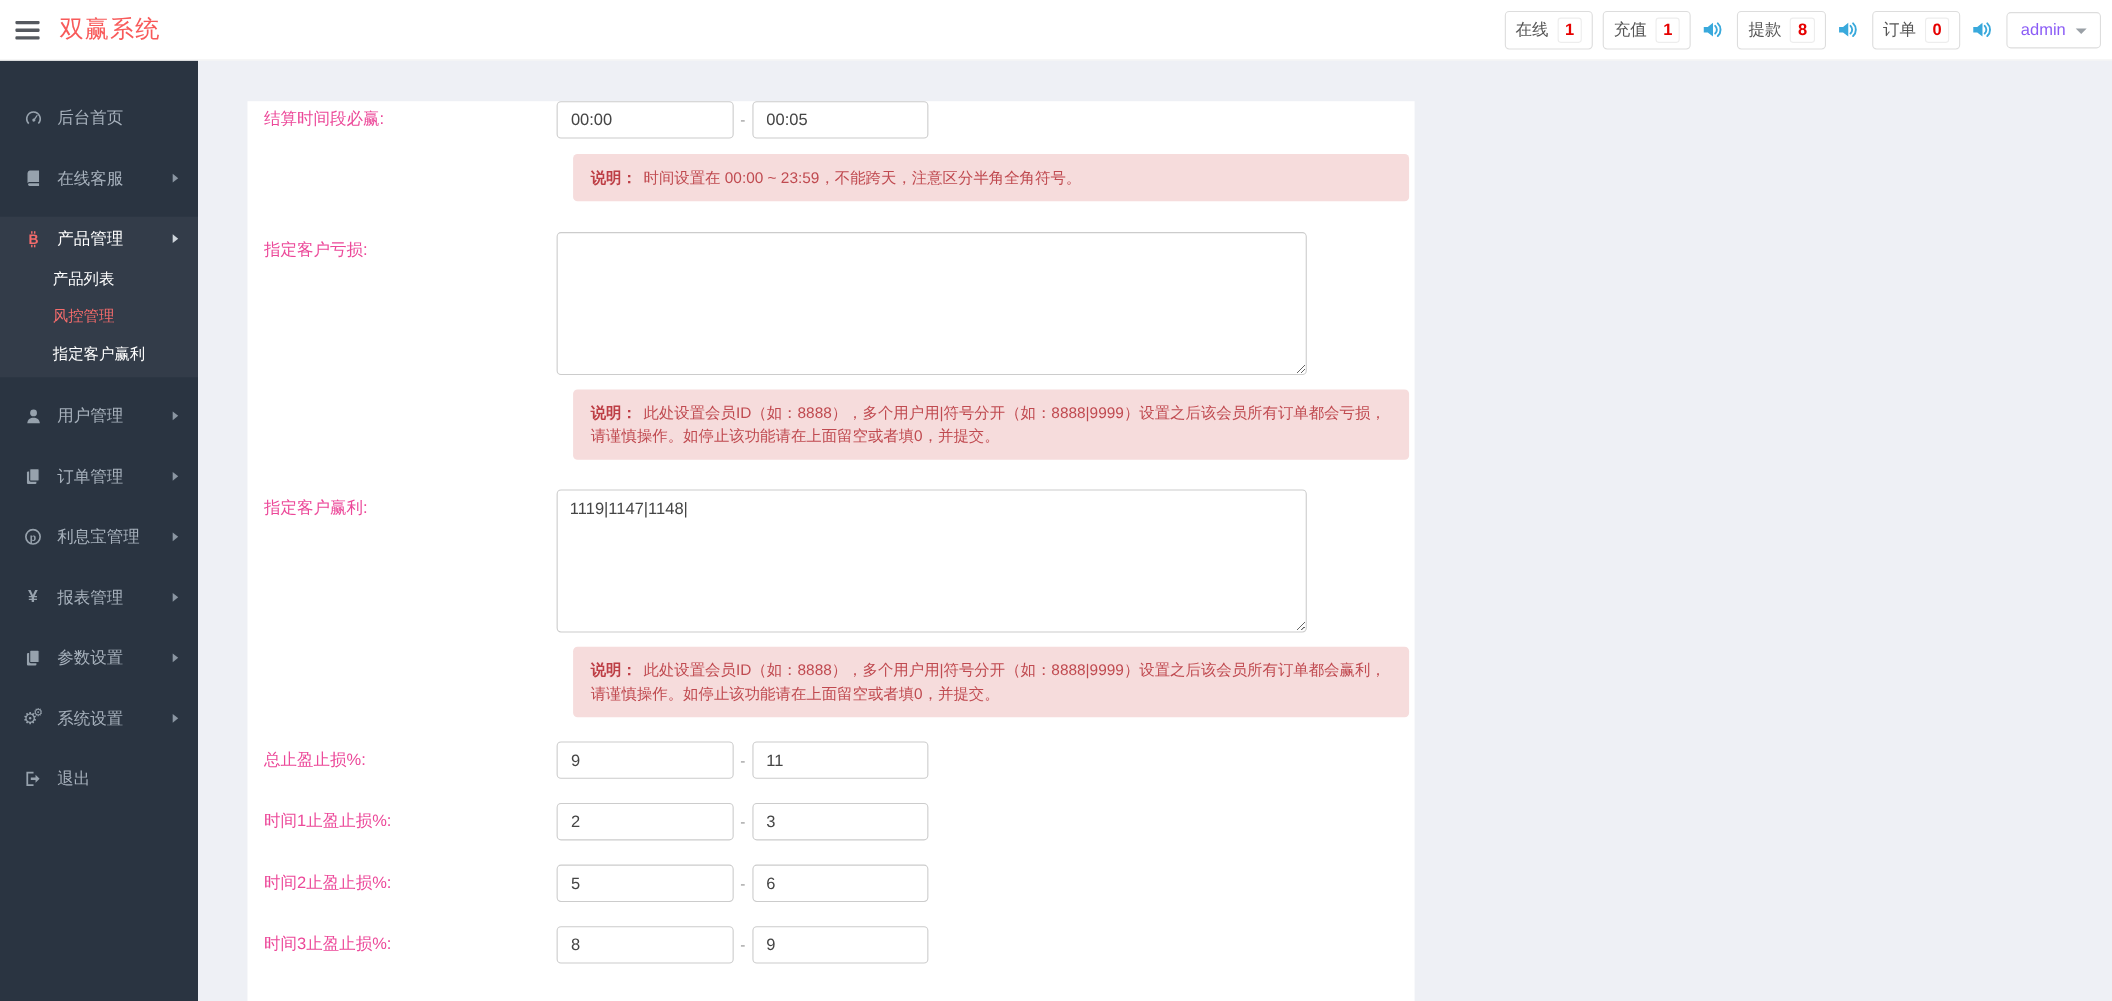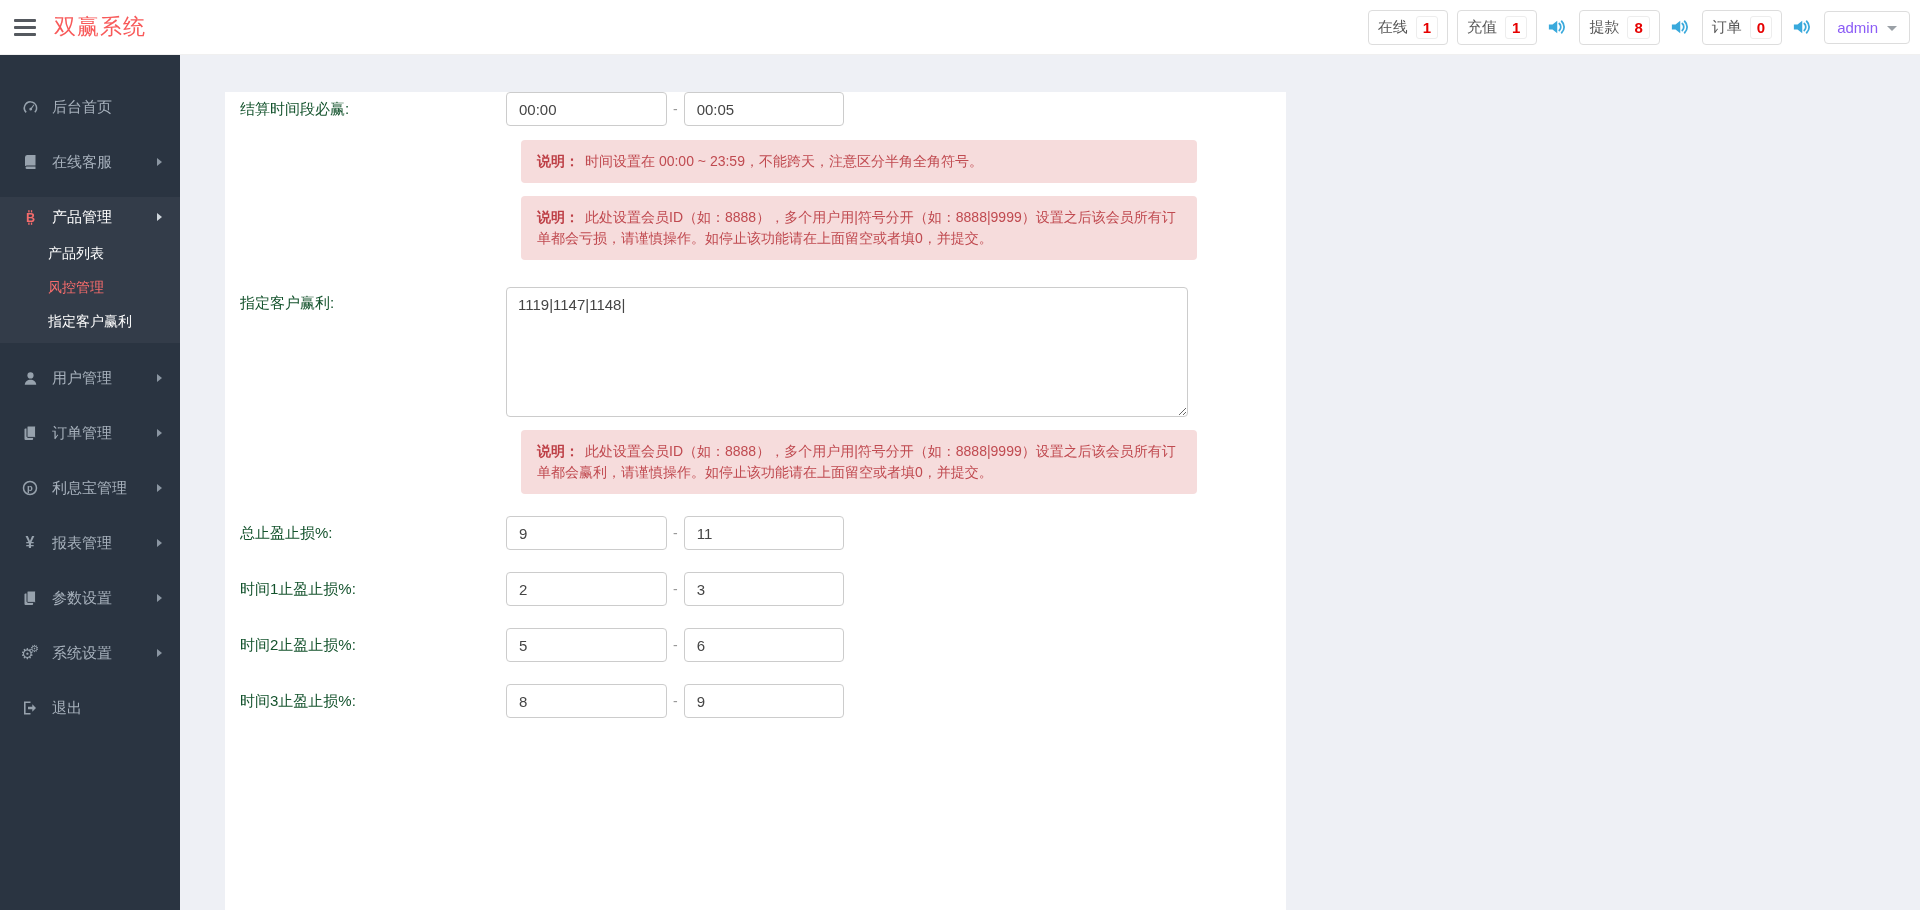--- a/index.html
+++ b/index.html
@@ -44,30 +44,30 @@
     color:#ffffff; font-size:14px; cursor:pointer; }
   .sub-item.active { color:#f56c6c; }
   .gear-big { font-size:15px; line-height:1; }
   .gear-small { font-size:10px; line-height:1; margin:-8px 0 0 -4px; }
   .yen-g { font-size:16px; font-weight:bold; }
 
   
   .main { position:absolute; top:55px; left:180px; width:1740px; height:855px; }
   .card { margin:37px 0 0 45px; width:1061px; height:1200px; background:#fff; padding-left:15px; }
   .frm-row { display:flex; }
-  .frm-label { width:266px; font-size:15px; color:#14532d; flex:none; }
+  .frm-label { width:266px; font-size:15px; color:#ec4899; flex:none; }
   .range .frm-label { line-height:34px; }
   .tarow .frm-label { padding-top:7px; }
   .inp { width:161px; height:34px; border:1px solid #ccc; border-radius:4px; padding:0 12px;
     font-size:15px; color:#454545; background:#fff; outline:none; font-family:inherit; }
   .inp2 { width:160px; }
   .dash { margin:0 6px; color:#999; line-height:34px; font-size:14px; }
   .txtarea { width:682px; height:130px; border:1px solid #ccc; border-radius:4px; padding:8px 11px;
     font-size:15px; color:#454545; resize:vertical; outline:none; font-family:inherit; }
-  .note { margin-left:281px; width:676px; background:#f6dcdc; color:#c04a50; font-size:14px;
+  .note { margin-left:281px; width:760px; background:#f6dcdc; color:#c04a50; font-size:14px;
     line-height:21px; padding:11px 16px; border-radius:4px; }
   .note b { color:#bd3e45; margin-right:6px; }
   .mt35{margin-top:35px;} .mt28{margin-top:28px;} .mt27{margin-top:27px;}
   .mt22{margin-top:22px;} .mt14{margin-top:14px;} .mt13{margin-top:13px;}
 </style>
 </head>
 <body>
 
 <div class="hdr">
   <div class="hamburger">
@@ -250,20 +250,24 @@
     <div class="frm-row range mt35">
       <div class="frm-label">结算时间段必赢:</div>
       <input class="inp" value="00:00" style="">
       <span class="dash">-</span>
       <input class="inp inp2" value="00:05" style="">
     </div>
     <div class="note mt14">
       <b>说明：</b><span>时间设置在 00:00 ~ 23:59，不能跨天，注意区分半角全角符号。</span>
     </div>
 
+    <div class="frm-row tarow mt28">
+      <div class="frm-label">指定客户亏损:</div>
+      <textarea class="txtarea" style=""></textarea>
+    </div>
     <div class="note mt13">
       <b>说明：</b><span>此处设置会员ID（如：8888），多个用户用|符号分开（如：8888|9999）设置之后该会员所有订单都会亏损，请谨慎操作。如停止该功能请在上面留空或者填0，并提交。</span>
     </div>
 
     <div class="frm-row tarow mt27">
       <div class="frm-label">指定客户赢利:</div>
       <textarea class="txtarea" style="">1119|1147|1148|</textarea>
     </div>
     <div class="note mt13">
       <b>说明：</b><span>此处设置会员ID（如：8888），多个用户用|符号分开（如：8888|9999）设置之后该会员所有订单都会赢利，请谨慎操作。如停止该功能请在上面留空或者填0，并提交。</span>

